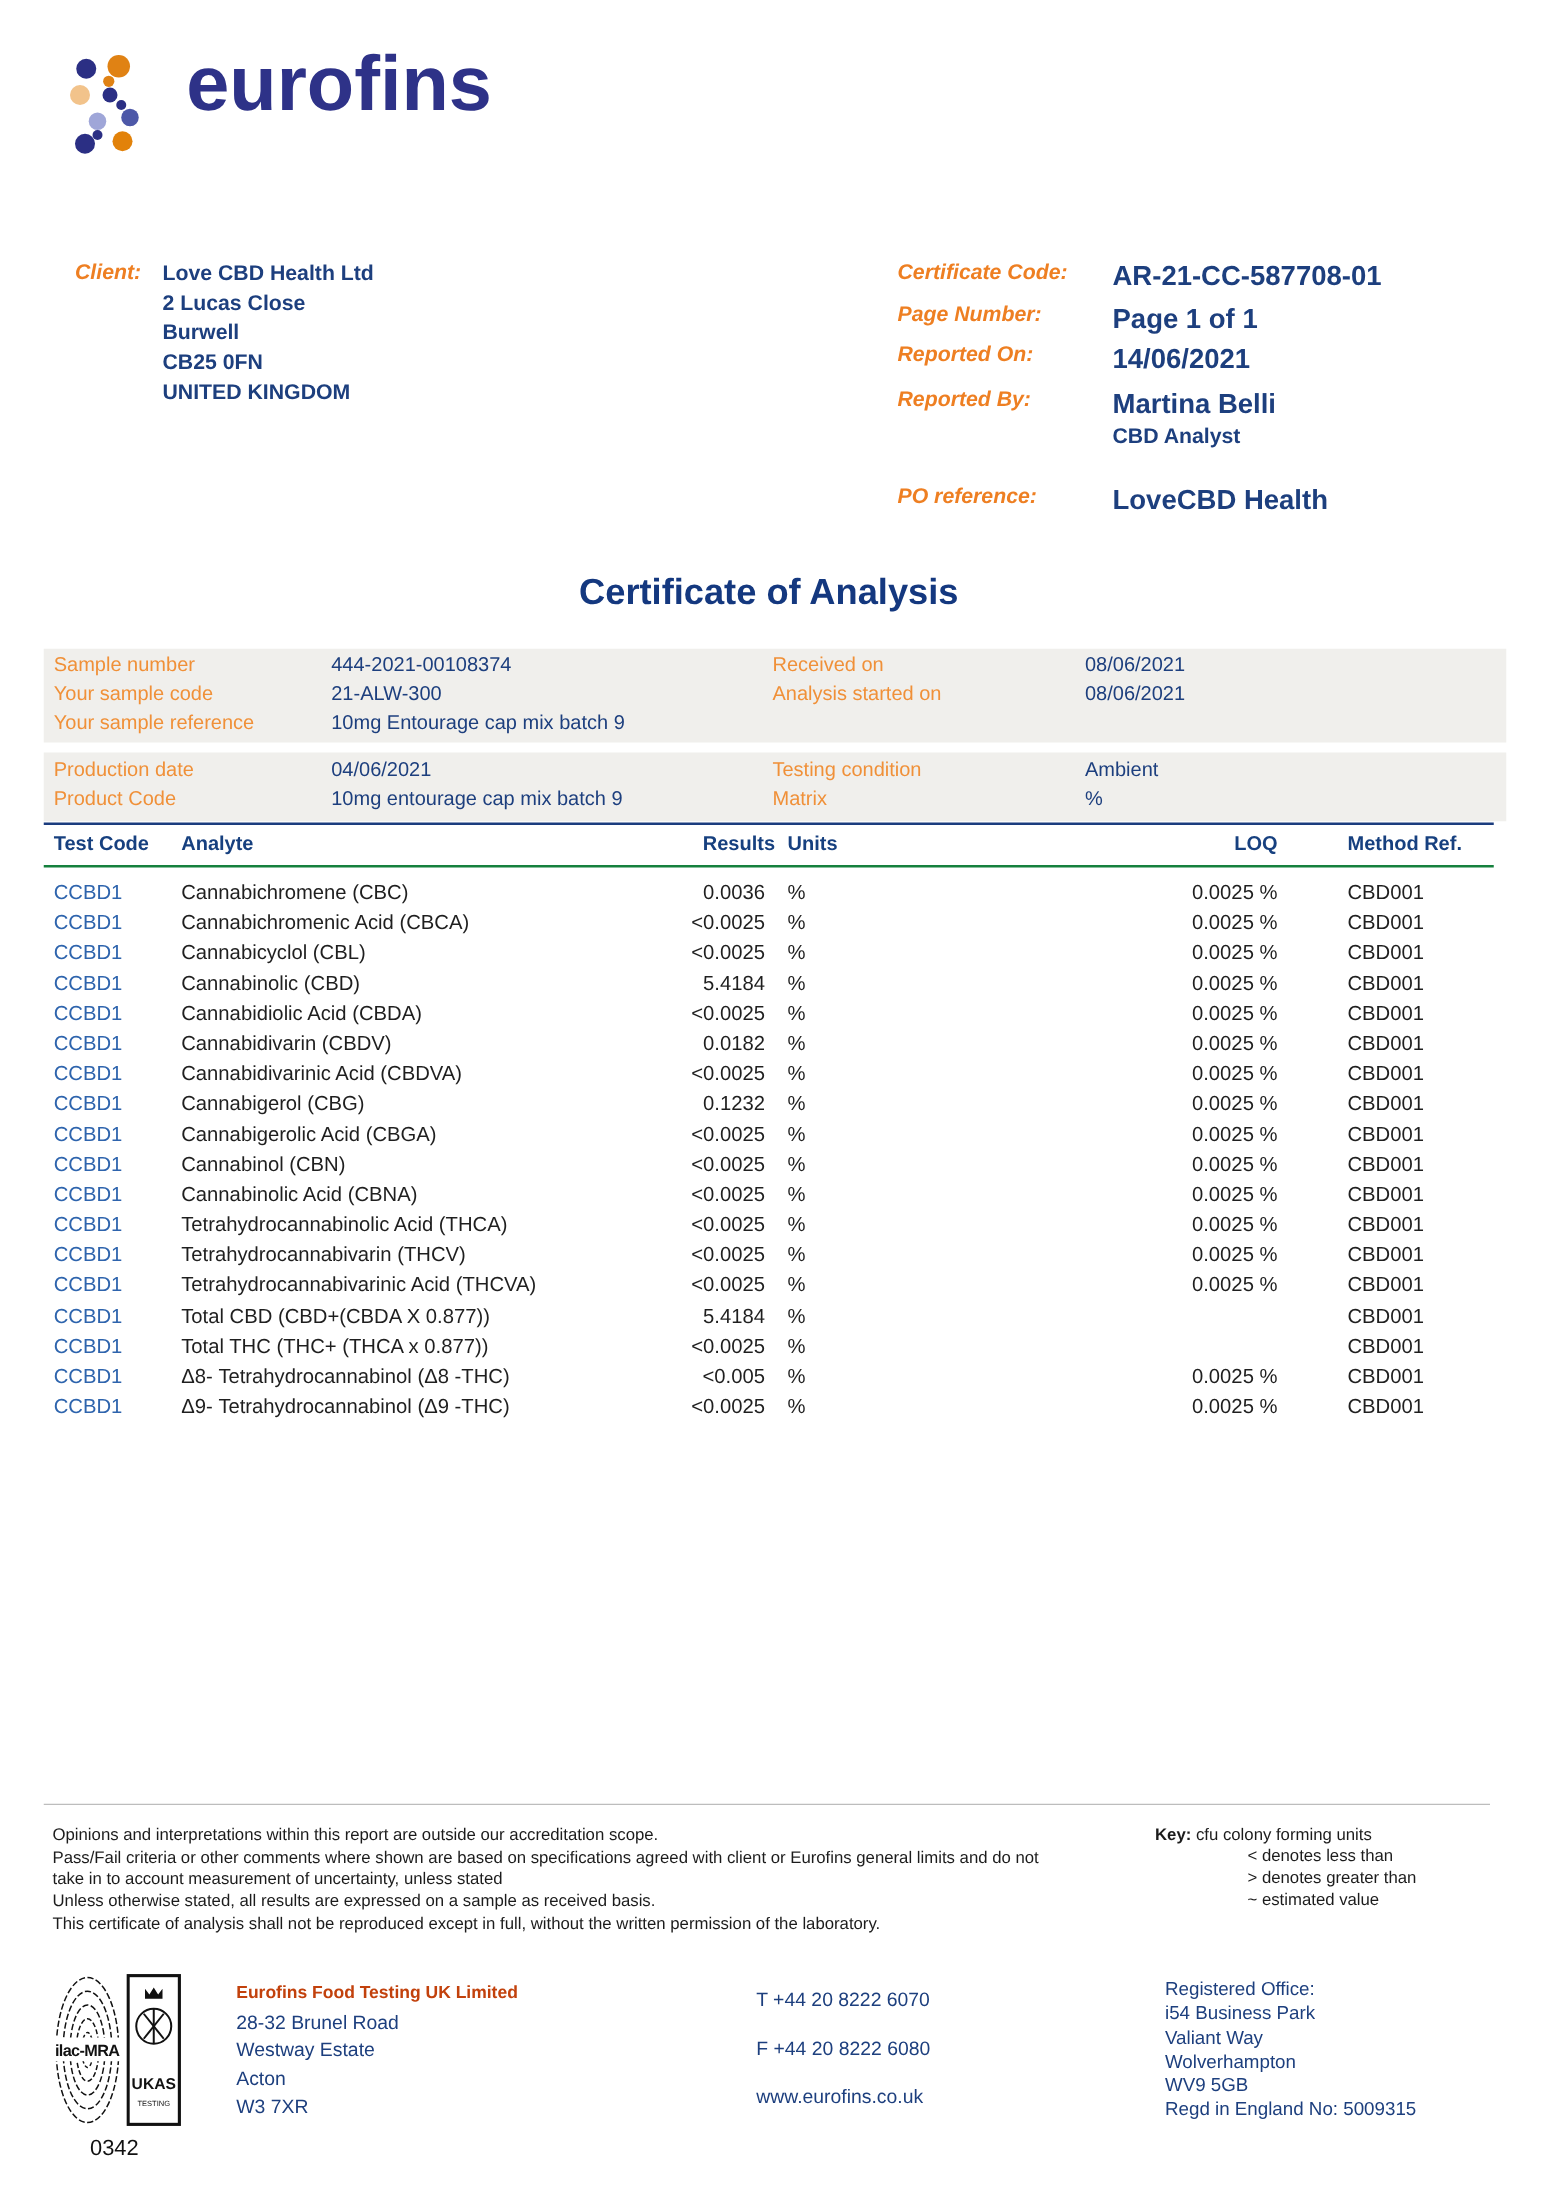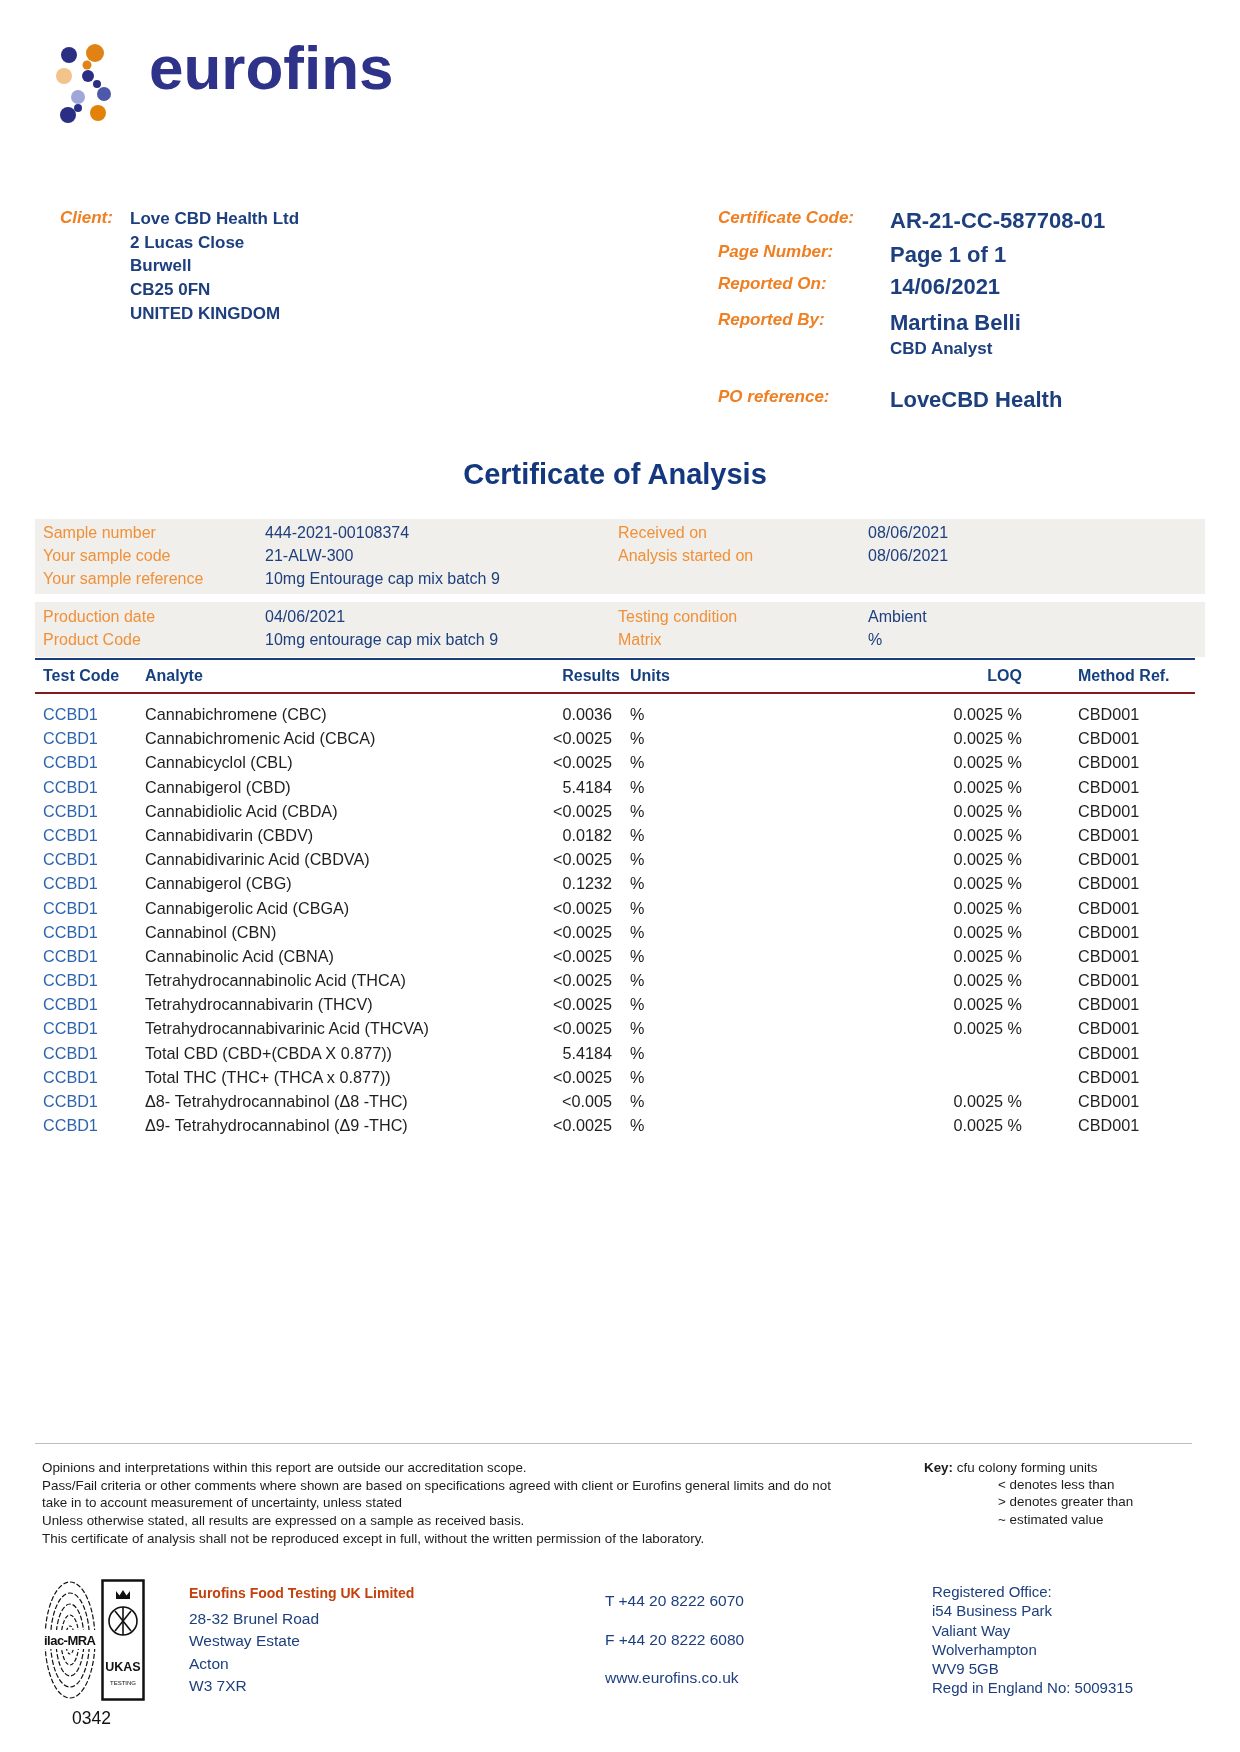--- a/index.html
+++ b/index.html
@@ -34,21 +34,21 @@
   .graybox{position:absolute;left:35px;width:1170px;background:#f0efec;}
   .b1{top:519px;height:73px;padding-top:2px;}
   .b2{top:602px;height:52px;padding-top:3px;}
   .inforow{display:grid;grid-template-columns:222px 353px 250px auto;height:23px;
            line-height:23px;padding-left:8px;font-size:16px;white-space:nowrap;}
   .info-label{color:#f09038;}
   .info-value{color:#1d3f7e;}
 
   
   .results{position:absolute;left:35px;top:658px;width:1160px;}
-  .thead{position:relative;height:32px;border-top:2px solid #1b3c7e;border-bottom:2px solid #7f1d1d;
+  .thead{position:relative;height:32px;border-top:2px solid #1b3c7e;border-bottom:2px solid #15803d;
          font-weight:bold;color:#17407f;font-size:16px;}
   .thead span{position:absolute;line-height:32px;white-space:nowrap;}
   .h-code{left:8px}.h-analyte{left:110px}
   .h-results{left:430px;width:155px;text-align:right}
   .h-units{left:595px}
   .h-loq{left:800px;width:187px;text-align:right}
   .h-method{left:1043px}
   .tbody{padding-top:8px;}
   .trow{position:relative;height:24.2px;font-size:16.2px;line-height:24.2px;white-space:nowrap;}
   .trow span{position:absolute;line-height:24.2px;}
@@ -206,21 +206,21 @@
           <span class="c-code">CCBD1</span>
           <span class="c-analyte">Cannabicyclol (CBL)</span>
           <span class="c-result">&lt;0.0025</span>
           <span class="c-unit">%</span>
           <span class="c-loq">0.0025 %</span>
           <span class="c-method">CBD001</span>
         </div>
 
         <div class="trow">
           <span class="c-code">CCBD1</span>
-          <span class="c-analyte">Cannabigerol (CBD)</span>
+          <span class="c-analyte">Cannabinolic (CBD)</span>
           <span class="c-result">5.4184</span>
           <span class="c-unit">%</span>
           <span class="c-loq">0.0025 %</span>
           <span class="c-method">CBD001</span>
         </div>
 
         <div class="trow">
           <span class="c-code">CCBD1</span>
           <span class="c-analyte">Cannabidiolic Acid (CBDA)</span>
           <span class="c-result">&lt;0.0025</span>

